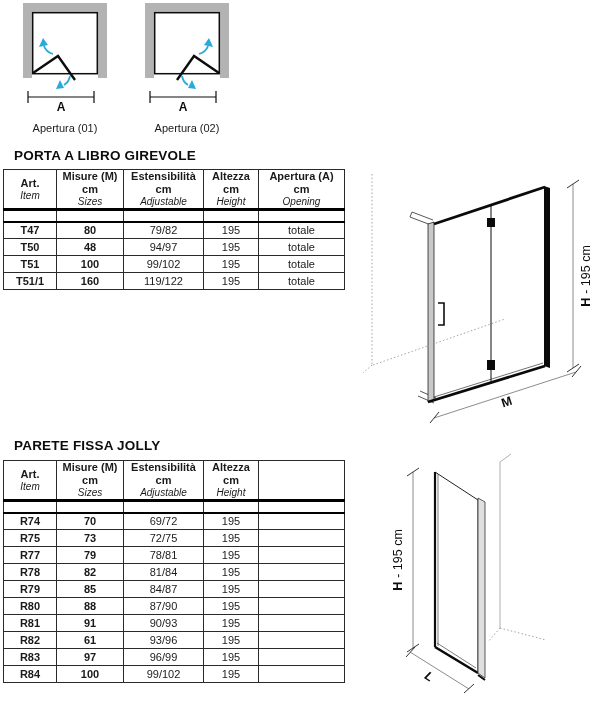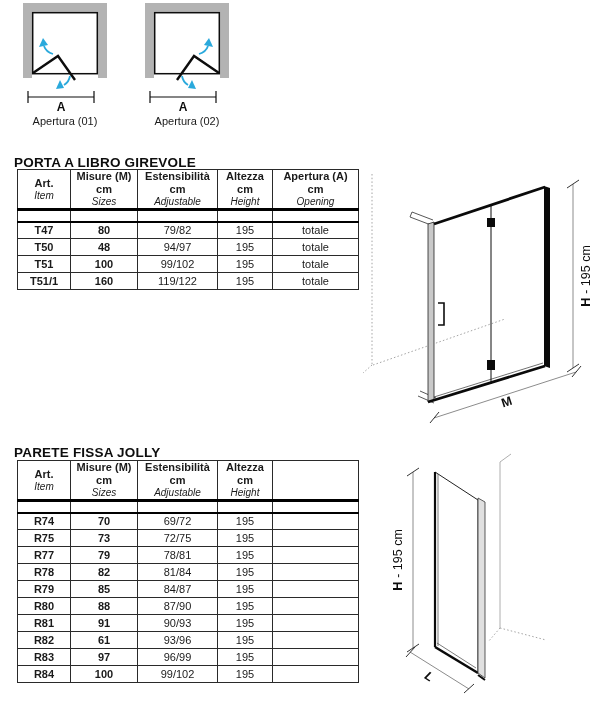--- a/index.html
+++ b/index.html
@@ -5,31 +5,31 @@
   * { margin:0; padding:0; box-sizing:border-box; }
   html,body { background:#fff; }
   body { font-family:"Liberation Sans", sans-serif; color:#111; }
   #page {
     position:relative; width:607px; height:703px; background:#fff; overflow:hidden;
   }
 
   
   .ap-fig { position:absolute; top:2px; width:104px; }
   .ap-fig svg { display:block; margin:0 auto; }
-  .ap-label { text-align:center; font-size:11px; color:#1a1a1a; margin-top:1px; }
+  .ap-label { text-align:center; font-size:11px; color:#1a1a1a; margin-top:8px; }
 
   
   .sec-title {
     position:absolute; left:14px; font-size:13.5px; font-weight:bold;
-    letter-spacing:.2px; color:#0d0d0d;margin-top:7px;
+    letter-spacing:.2px; color:#0d0d0d;
   }
 
   
   table.spec {
-    position:absolute; left:17px; width:341px;
+    position:absolute; left:3px; width:341px;
     border-collapse:collapse; table-layout:fixed;
     border:1.5px solid #000;
   }
   table.spec th, table.spec td {
     border:1px solid #2a2a2a; text-align:center; vertical-align:middle;
     font-size:11px; color:#1a1a1a; padding:0 2px; overflow:hidden;
   }
   table.spec thead th { height:36px; border-bottom:3px solid #000; font-weight:normal; }
   table.spec thead .h1 { display:block; font-size:11px; font-weight:bold; line-height:13px; }
   table.spec thead .h2 { display:block; font-size:10px; font-style:italic; line-height:12px; }

